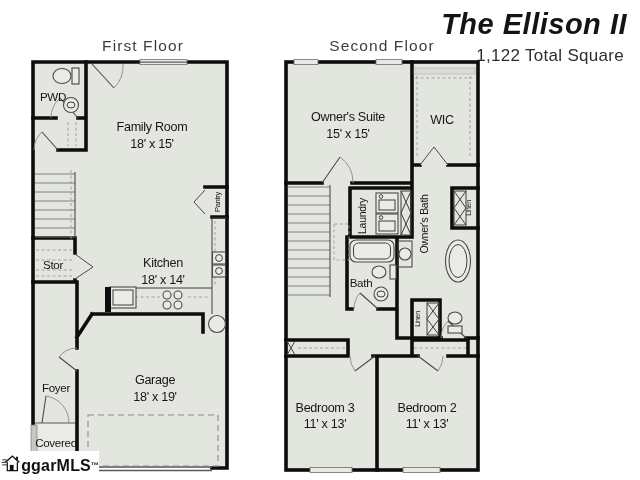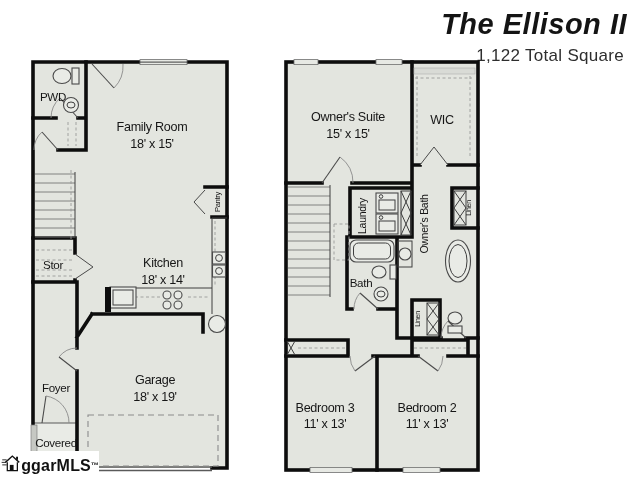--- a/index.html
+++ b/index.html
@@ -41,20 +41,22 @@
   .watermark sup{font-size:8px;font-weight:bold;vertical-align:super;}
   .houseicon{margin:-6px 0 0 1px;}
 </style>
 </head>
 <body>
 
 <div class="canvas">
 
   <div class="title">The Ellison II</div>
   <div class="subtitle">1,122 Total Square</div>
+  <div class="floor-label first">First Floor</div>
+  <div class="floor-label second">Second Floor</div>
 
   <svg class="plan" width="640" height="480" viewBox="0 0 640 480">
 
     <g>
       <path class="floor" d="M33,62 H227 V468 H77 V423 H33 Z"></path>
       <rect class="porch" x="33" y="423" width="44" height="42"></rect>
       <rect class="hatch" x="31" y="425" width="6" height="38"></rect>
 
       <path class="wall" d="M33,423 L33,62 L227,62 L227,468 L212,468 M94,468 L77,468"></path>
       <path class="thinline" d="M94,467 H212 M94,470.5 H212"></path>

